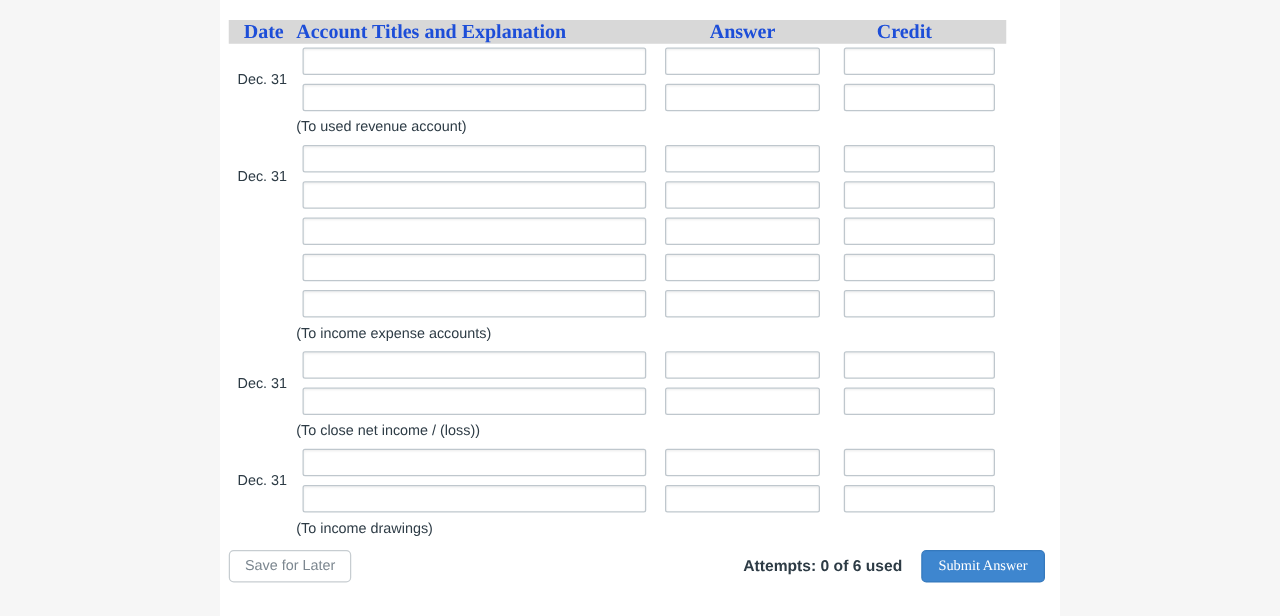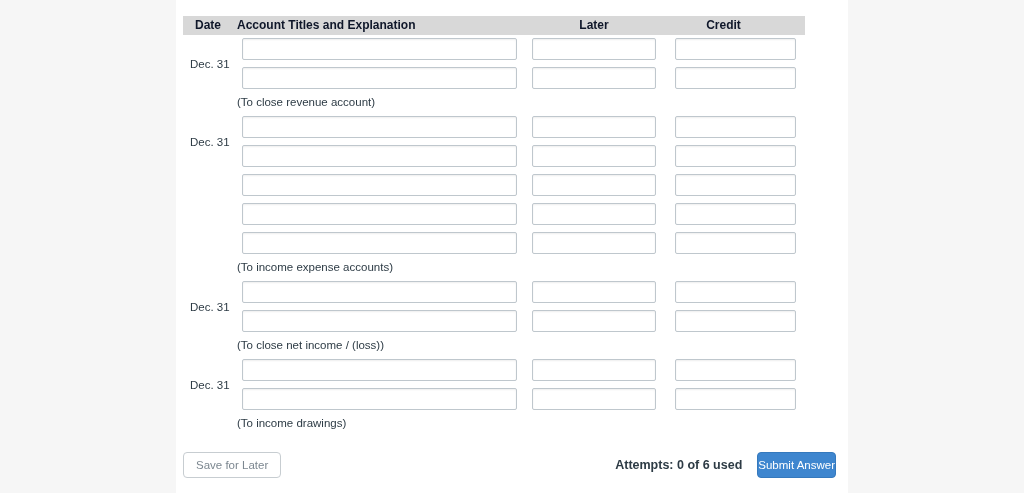--- a/index.html
+++ b/index.html
@@ -13,22 +13,23 @@
     position:absolute; left:176px; top:0; width:672px; height:493px;
     background:#ffffff;
   }
   
   .header-bar {
     position:relative; margin-left:7px; margin-top:16px;
     width:622px; height:19px; background:#d8d8d8;
   }
   .header-bar .hlabel {
     position:absolute; top:0; line-height:19px;
-    font-size:12px; font-weight:bold; color:#0f172a;
+    font-size:16px; font-weight:bold; color:#1d4ed8;
     white-space:nowrap;
+    font-family:Liberation Serif, serif;
   }
   .h-date   { left:12px; }
   .h-acct   { left:54px; }
   .h-debit  { left:349px; width:124px; text-align:center; }
   .h-credit { left:480px; width:121px; text-align:center; }
 
   
   .jrow { position:relative; height:22px; margin-bottom:7px; }
   .jrow:first-of-type { margin-top:3px; }
   .date-label {
@@ -46,66 +47,66 @@
   .in-debit  { left:356px; width:124px; }
   .in-credit { left:499px; width:121px; }
 
   .explanation {
     margin:0 0 7px 61px; height:13px; line-height:13px;
     font-size:11.5px; color:#2d3b45;
   }
 
   
   .footer {
-    margin-top:22px; padding-left:7px; padding-right:12px;
+    margin-top:10px; padding-left:7px; padding-right:12px;
     display:flex; align-items:center;
   }
   .save-btn {
     height:26px; padding:0 12px;
     background:#fff; border:1px solid #c7cdd1; border-radius:4px;
     font-family:"Liberation Sans", sans-serif;
     font-size:11.5px; color:#7c8790; cursor:pointer;
   }
   .footer-right { margin-left:auto; display:flex; align-items:center; }
   .attempts {
     font-size:12.5px; font-weight:bold; color:#2d3b45;
     margin-right:15px; white-space:nowrap;
   }
   .submit-btn {
-    height:26px; padding:0 0;
+    height:26px; padding:0 13px;
     background:#3e86cf; border:1px solid #3579bd; border-radius:4px;
-    font-family:Liberation Sans, sans-serif;
+    font-family:Liberation Serif, serif;
     font-size:11.5px; color:#ffffff; cursor:pointer;text-align:right;
   }
 </style>
 </head>
 <body>
 
 <div class="sheet">
 
   <div class="header-bar">
     <span class="hlabel h-date">Date</span>
     <span class="hlabel h-acct">Account Titles and Explanation</span>
-    <span class="hlabel h-debit">Later</span>
+    <span class="hlabel h-debit">Answer</span>
     <span class="hlabel h-credit">Credit</span>
   </div>
 
   <div>
     <div class="jrow" style="margin-top:3px;">
       <span class="date-label">Dec. 31</span>
       <input class="cell-input in-acct" type="text" style="">
       <input class="cell-input in-debit" type="text" style="">
       <input class="cell-input in-credit" type="text" style="">
     </div>
     <div class="jrow">
       <input class="cell-input in-acct" type="text" style="">
       <input class="cell-input in-debit" type="text" style="">
       <input class="cell-input in-credit" type="text" style="">
     </div>
-    <div class="explanation">(To close revenue account)</div>
+    <div class="explanation">(To used revenue account)</div>
   </div>
 
   <div>
     <div class="jrow">
       <span class="date-label">Dec. 31</span>
       <input class="cell-input in-acct" type="text" style="">
       <input class="cell-input in-debit" type="text" style="">
       <input class="cell-input in-credit" type="text" style="">
     </div>
     <div class="jrow">

